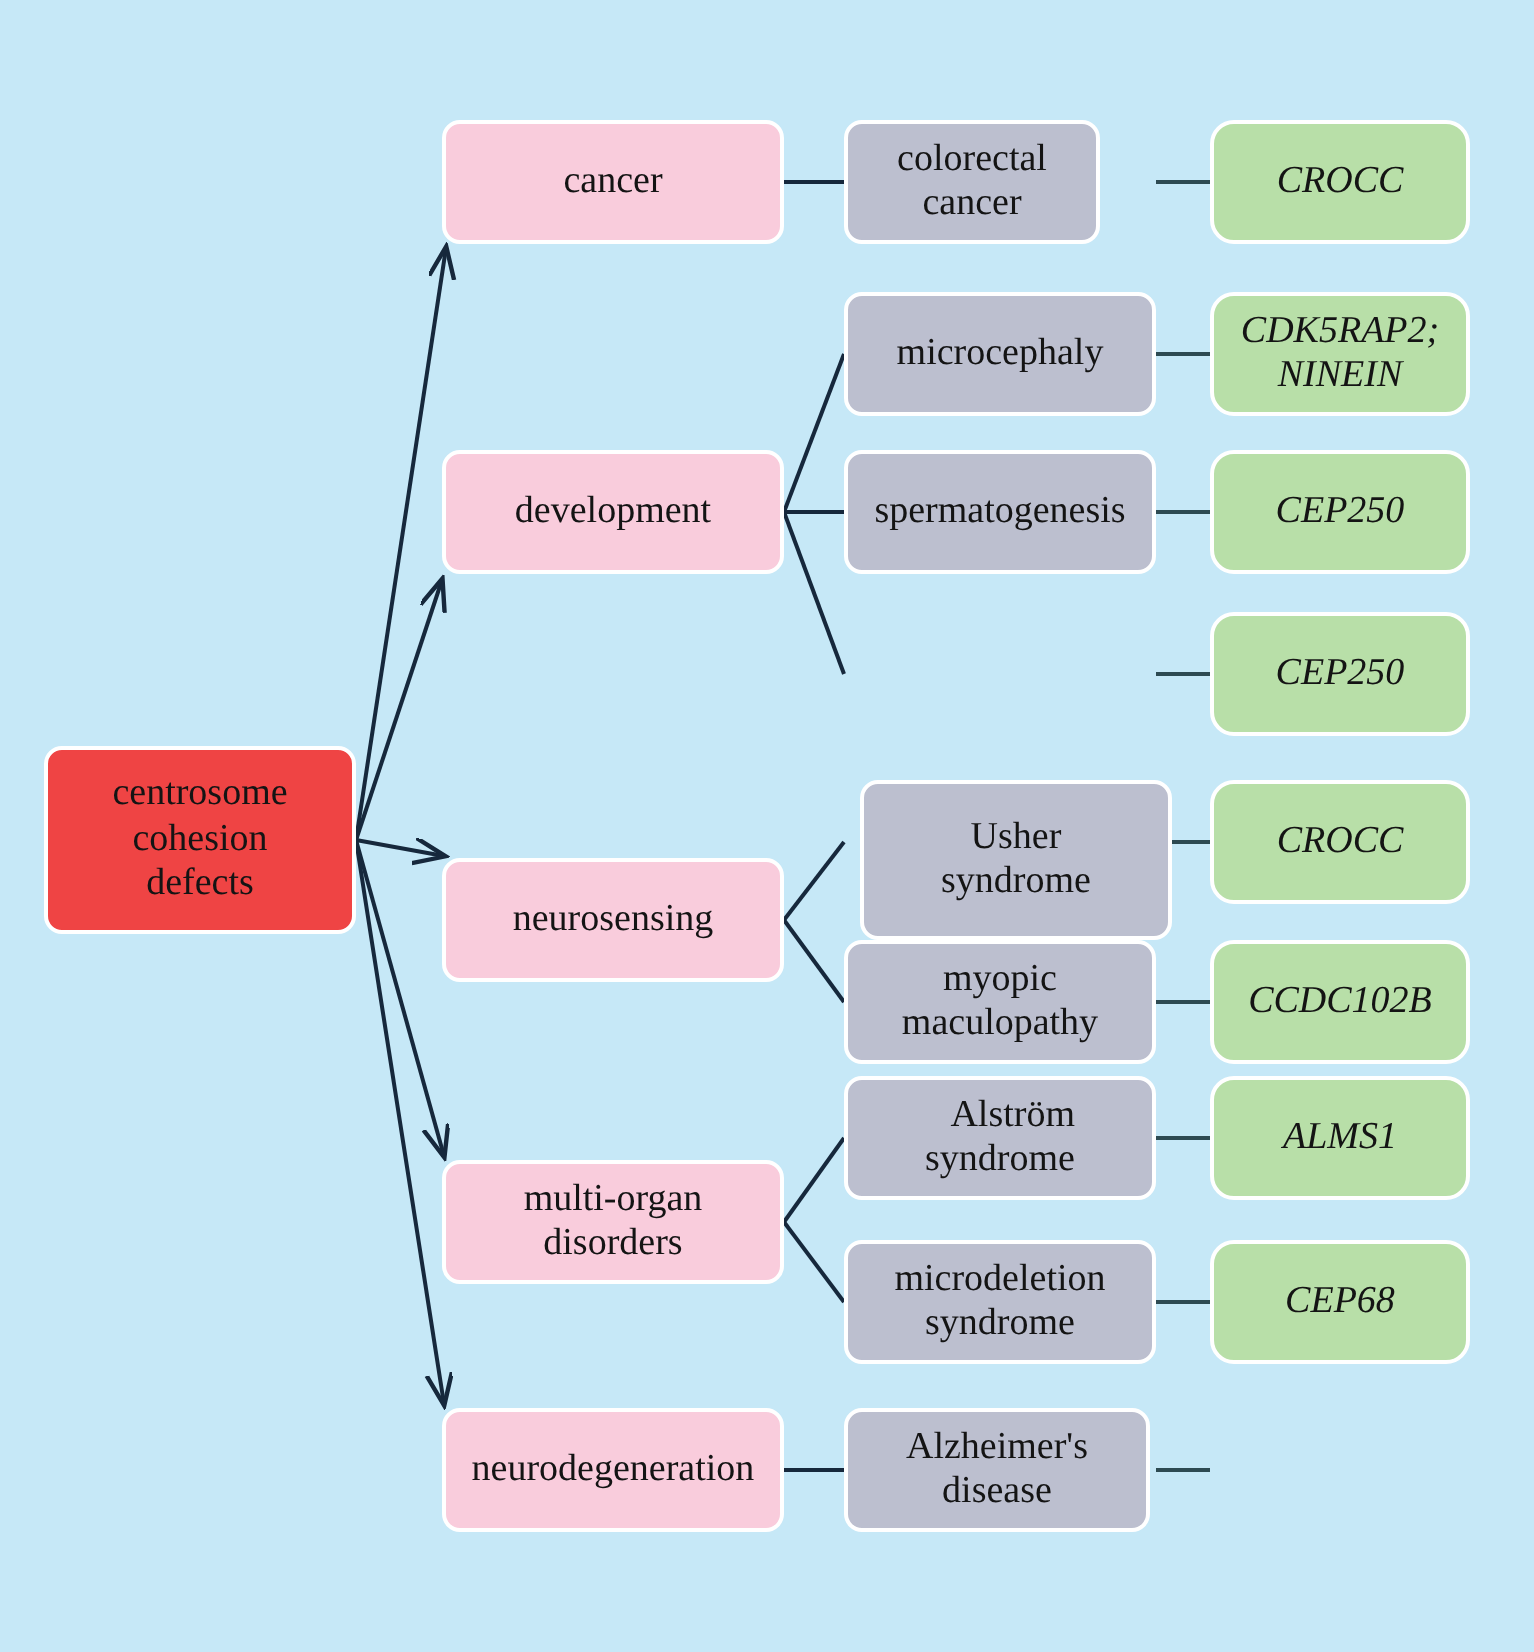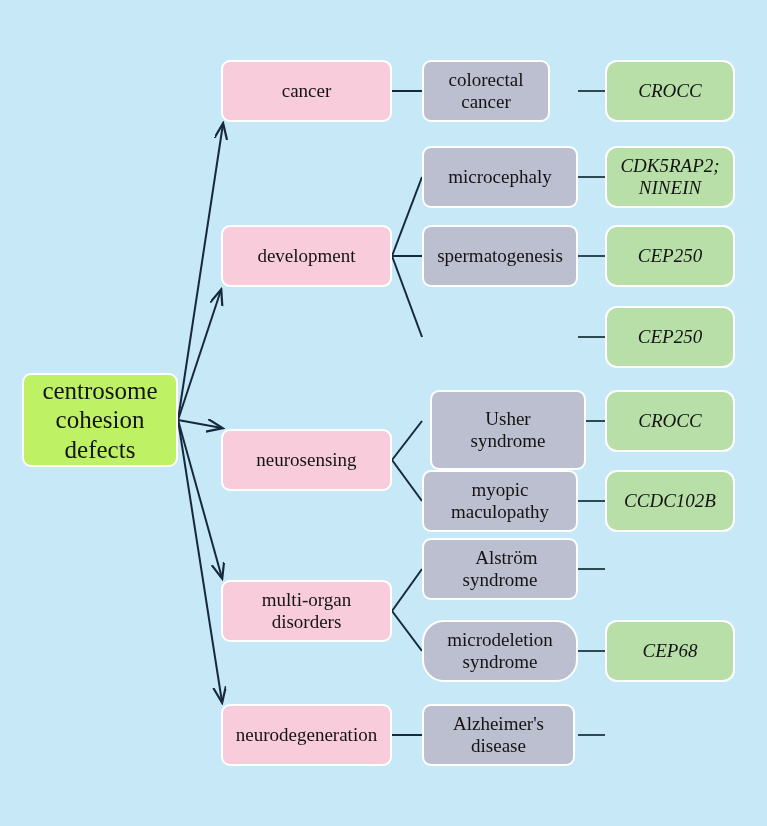--- a/index.html
+++ b/index.html
@@ -39,22 +39,22 @@
     line-height: 1.18;
     color: #141414;
     padding: 2px 6px;
     z-index: 2;
   }
   .node-label {
     display: block;
     white-space: pre-line;
   }
   .root {
-    background: #bef264;
-    font-size: 25px;
+    background: #ef4444;
+    font-size: 19px;
   }
   .category {
     background: #f9ccdc;
     font-size: 19px;
   }
   .disease {
     background: #bcbfcf;
     font-size: 19px;
   }
   .gene {
@@ -151,21 +151,21 @@
 syndrome</span>
   </div>
   <div class="node disease" style="left:422px; top:470px; width:156px; height:62px;">
     <span class="node-label">myopic
 maculopathy</span>
   </div>
   <div class="node disease" style="left:422px; top:538px; width:156px; height:62px;text-align:right;">
     <span class="node-label">Alström
 syndrome</span>
   </div>
-  <div class="node disease" style="left:422px; top:620px; width:156px; height:62px;border-radius:22px;">
+  <div class="node disease" style="left:422px; top:620px; width:156px; height:62px;">
     <span class="node-label">microdeletion
 syndrome</span>
   </div>
   <div class="node disease" style="left:422px; top:704px; width:153px; height:62px;">
     <span class="node-label">Alzheimer's
 disease</span>
   </div>
 
   <div class="node gene" style="left:605px; top:60px; width:130px; height:62px;">
     <span class="node-label">CROCC</span>
@@ -179,17 +179,20 @@
   </div>
   <div class="node gene" style="left:605px; top:306px; width:130px; height:62px;">
     <span class="node-label">CEP250</span>
   </div>
   <div class="node gene" style="left:605px; top:390px; width:130px; height:62px;">
     <span class="node-label">CROCC</span>
   </div>
   <div class="node gene" style="left:605px; top:470px; width:130px; height:62px;">
     <span class="node-label">CCDC102B</span>
   </div>
+  <div class="node gene" style="left:605px; top:538px; width:130px; height:62px;">
+    <span class="node-label">ALMS1</span>
+  </div>
   <div class="node gene" style="left:605px; top:620px; width:130px; height:62px;">
     <span class="node-label">CEP68</span>
   </div>
 
 </div>
 
 </body></html>

